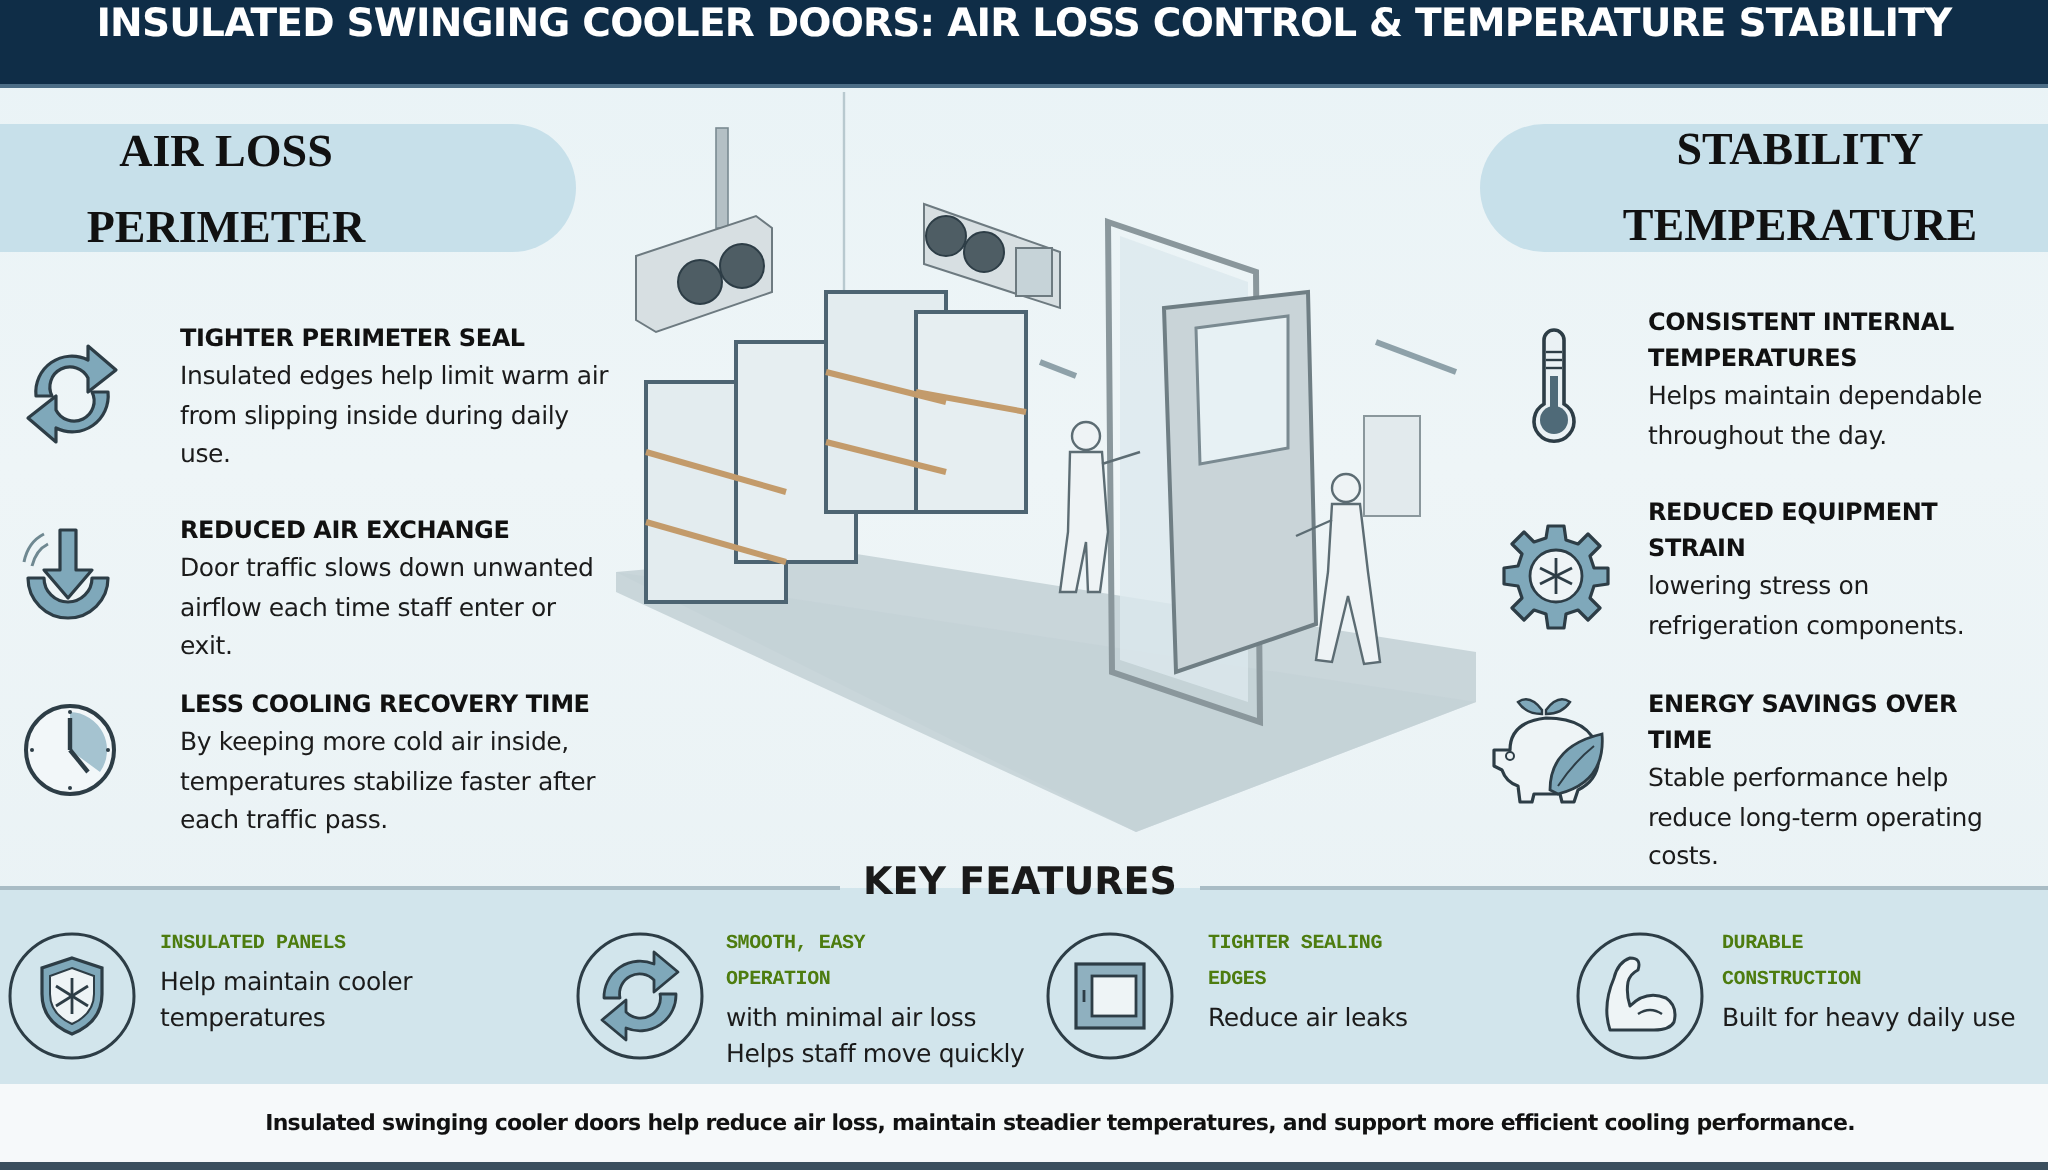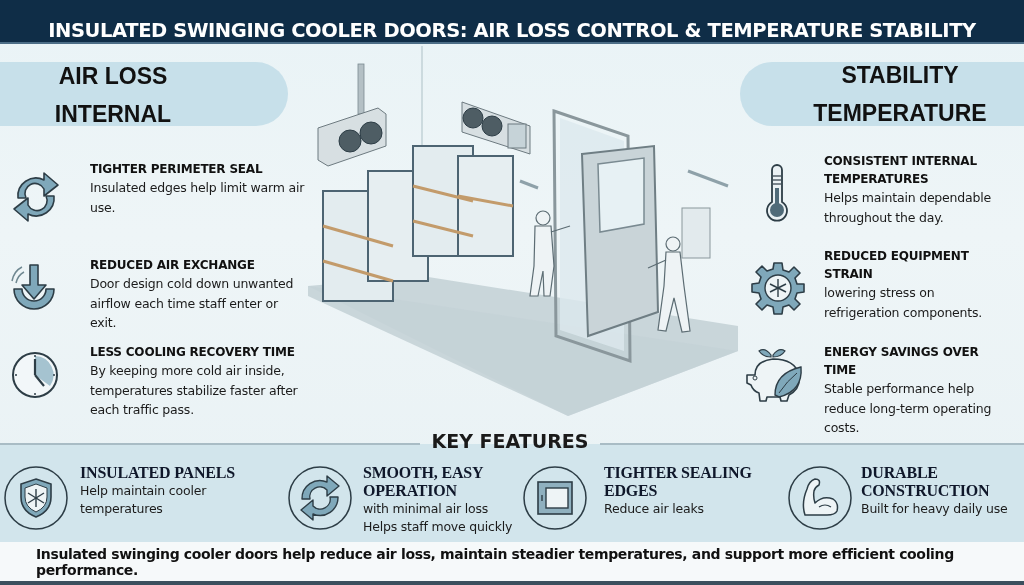--- a/index.html
+++ b/index.html
@@ -7,38 +7,38 @@
   body {
     position: relative;
     font-family: "Liberation Sans", sans-serif;
     background: linear-gradient(180deg, #e9f3f6 0%, #eef5f7 40%, #e8f1f4 100%);
     color: #111;
   }
   .title-bar {
     position: absolute; left: 0; top: 0; width: 1024px; height: 44px;
     background: #0f2d47;
     border-bottom: 2px solid #4c6d86;
-    display: flex; align-items: flex-end; justify-content: center;
+    display: flex; align-items: flex-start; justify-content: center;
   }
   .title-bar h1 {
     color: #ffffff; font-family: "DejaVu Sans", sans-serif;
     font-size: 19.5px; font-weight: bold; letter-spacing: -0.4px;
   }
 
   
   .pill-left {
     position: absolute; left: 0; top: 62px; width: 288px; height: 64px;
     background: #c7e0ea; border-radius: 0 32px 32px 0;
   }
   .pill-right {
     position: absolute; left: 740px; top: 62px; width: 284px; height: 64px;
     background: #c7e0ea; border-radius: 32px 0 0 32px;
   }
   .section-head {
-    position: absolute; font-family: Liberation Sans, sans-serif;
+    position: absolute; font-family: Liberation Serif, serif;
     font-weight: bold; font-size: 23px; line-height: 38px; text-align: center; color: #111;
   }
   .head-left { left: 38px; top: 57px; width: 150px; }
   .head-right { left: 790px; top: 56px; width: 220px; }
 
   
   .item { position: absolute; }
   .item .t {
     font-family: "DejaVu Sans", sans-serif; font-weight: bold; font-size: 12px;
     line-height: 18px; color: #111; letter-spacing: -0.2px;
@@ -59,81 +59,82 @@
     background: #d2e5ec;
   }
   .kf-line { position: absolute; top: 443px; height: 2px; background: #a9bcc5; }
   .kf-title {
     position: absolute; left: 420px; top: 430px; width: 180px; text-align: center;
     font-family: "DejaVu Sans", sans-serif; font-weight: bold; font-size: 19px; color: #1a1a1a;
     background: transparent;
   }
   .kf { position: absolute; top: 464px; }
   .kf .t {
-    font-family: Liberation Serif, serif; font-weight: bold; font-size: 16px;
-    line-height: 18px; color: #0f172a; letter-spacing: -0.2px;
+    font-family: Liberation Mono, monospace; font-weight: bold; font-size: 10px;
+    line-height: 18px; color: #4d7c0f; letter-spacing: -0.2px;
   }
   .kf .d {
     font-family: "DejaVu Sans", sans-serif; font-size: 12.5px; line-height: 18px; color: #1b1b1b;
     letter-spacing: -0.2px;
   }
   .kf-circle { position: absolute; top: 465px; width: 66px; height: 66px; }
 
   .footer {
     position: absolute; left: 0; top: 542px; width: 1024px; height: 43px;
     background: #f6f9fa;
     border-bottom: 4px solid #3b4f5e;
     display: flex; align-items: center; justify-content: center;
   }
   .footer p {
-    font-family: "DejaVu Sans", sans-serif; font-weight: bold; font-size: 14px;
+    font-family: "DejaVu Sans", sans-serif; font-weight: bold; font-size: 11px;
     color: #111; letter-spacing: -0.35px; padding-left: 36px;
   }
 </style>
 </head>
 <body>
 
 <div class="title-bar">
   <h1>INSULATED SWINGING COOLER DOORS: AIR LOSS CONTROL &amp; TEMPERATURE STABILITY</h1>
 </div>
 
 <div class="pill-left"></div>
 <div class="pill-right"></div>
 <div class="section-head head-left">
   <div>AIR LOSS</div>
-  <div>INTERNAL</div>
+  <div>PERIMETER</div>
 </div>
 <div class="section-head head-right">
   <div>STABILITY</div>
   <div>TEMPERATURE</div>
 </div>
 
 <div class="icon" style="left:10px; top:168px;">
   <svg width="52" height="58" viewBox="0 0 52 58">
     <path d="M8 30 A18 18 0 0 1 34 12 L34 5 L48 17 L34 28 L34 21 A10 10 0 0 0 16 30 Z" fill="#7fa8ba" stroke="#2d3d46" stroke-width="1.6" stroke-linejoin="round"></path>
     <path d="M44 28 A18 18 0 0 1 18 46 L18 53 L4 41 L18 30 L18 37 A10 10 0 0 0 36 28 Z" fill="#7fa8ba" stroke="#2d3d46" stroke-width="1.6" stroke-linejoin="round"></path>
   </svg>
 </div>
 <div class="item" style="left:90px; top:160px; width:230px;">
   <div class="t">TIGHTER PERIMETER SEAL</div>
   <div class="d">Insulated edges help limit warm air</div>
+  <div class="d">from slipping inside during daily</div>
   <div class="d">use.</div>
 </div>
 
 <div class="icon" style="left:8px; top:261px;">
   <svg width="52" height="54" viewBox="0 0 52 54">
     <path d="M4 20 Q6 10 14 6" fill="none" stroke="#6f8891" stroke-width="1.5"></path>
     <path d="M8 22 Q10 14 16 11" fill="none" stroke="#6f8891" stroke-width="1.5"></path>
     <path d="M22 4 L30 4 L30 24 L38 24 L26 38 L14 24 L22 24 Z" fill="#7fa8ba" stroke="#2d3d46" stroke-width="1.6" stroke-linejoin="round"></path>
     <path d="M6 28 A20 20 0 0 0 46 28 L38 28 A12 12 0 0 1 14 28 Z" fill="#7fa8ba" stroke="#2d3d46" stroke-width="1.6" stroke-linejoin="round"></path>
   </svg>
 </div>
 <div class="item" style="left:90px; top:256px; width:230px;">
   <div class="t">REDUCED AIR EXCHANGE</div>
-  <div class="d">Door design cold down unwanted</div>
+  <div class="d">Door traffic slows down unwanted</div>
   <div class="d">airflow each time staff enter or</div>
   <div class="d">exit.</div>
 </div>
 
 <div class="icon" style="left:10px; top:350px;">
   <svg width="50" height="50" viewBox="0 0 50 50">
     <circle cx="25" cy="25" r="22" fill="#f2f7f9" stroke="#2d3d46" stroke-width="2"></circle>
     <path d="M25 25 L25 6 A19 19 0 0 1 40 36 Z" fill="#a5c3d0"></path>
     <line x1="25" y1="25" x2="25" y2="9" stroke="#2d3d46" stroke-width="2.2"></line>
     <line x1="25" y1="25" x2="34" y2="36" stroke="#2d3d46" stroke-width="2.2"></line>

